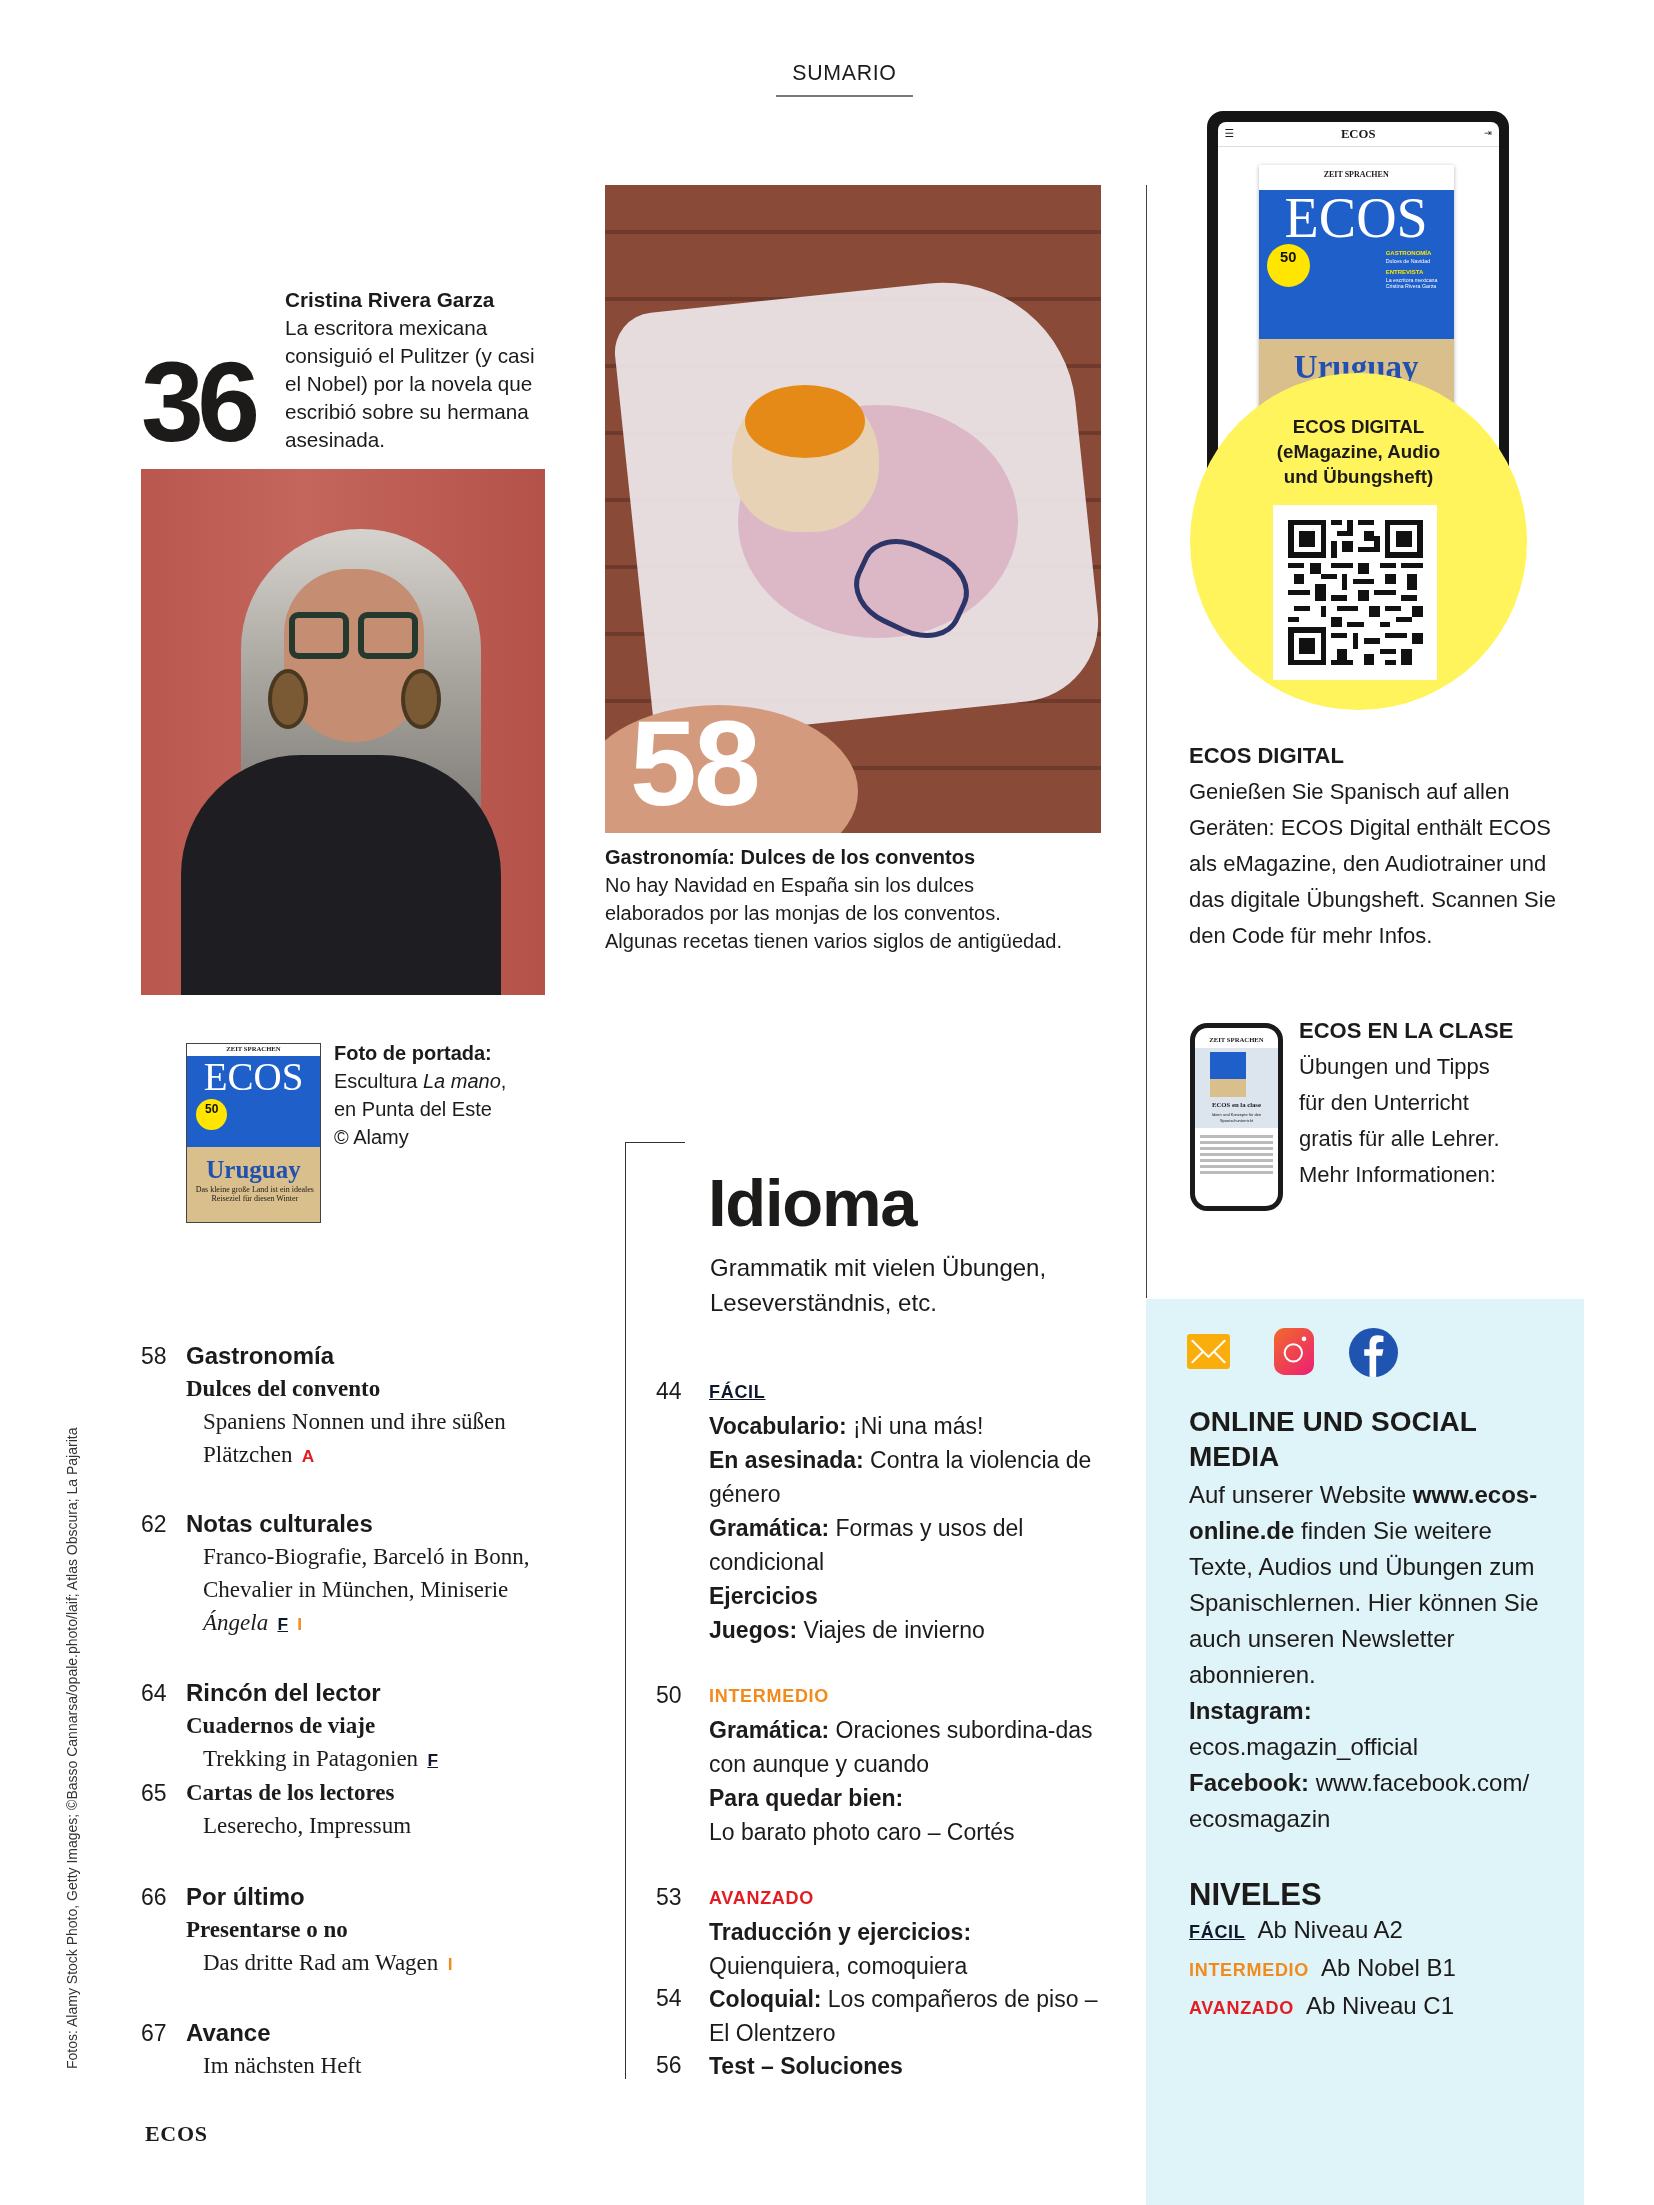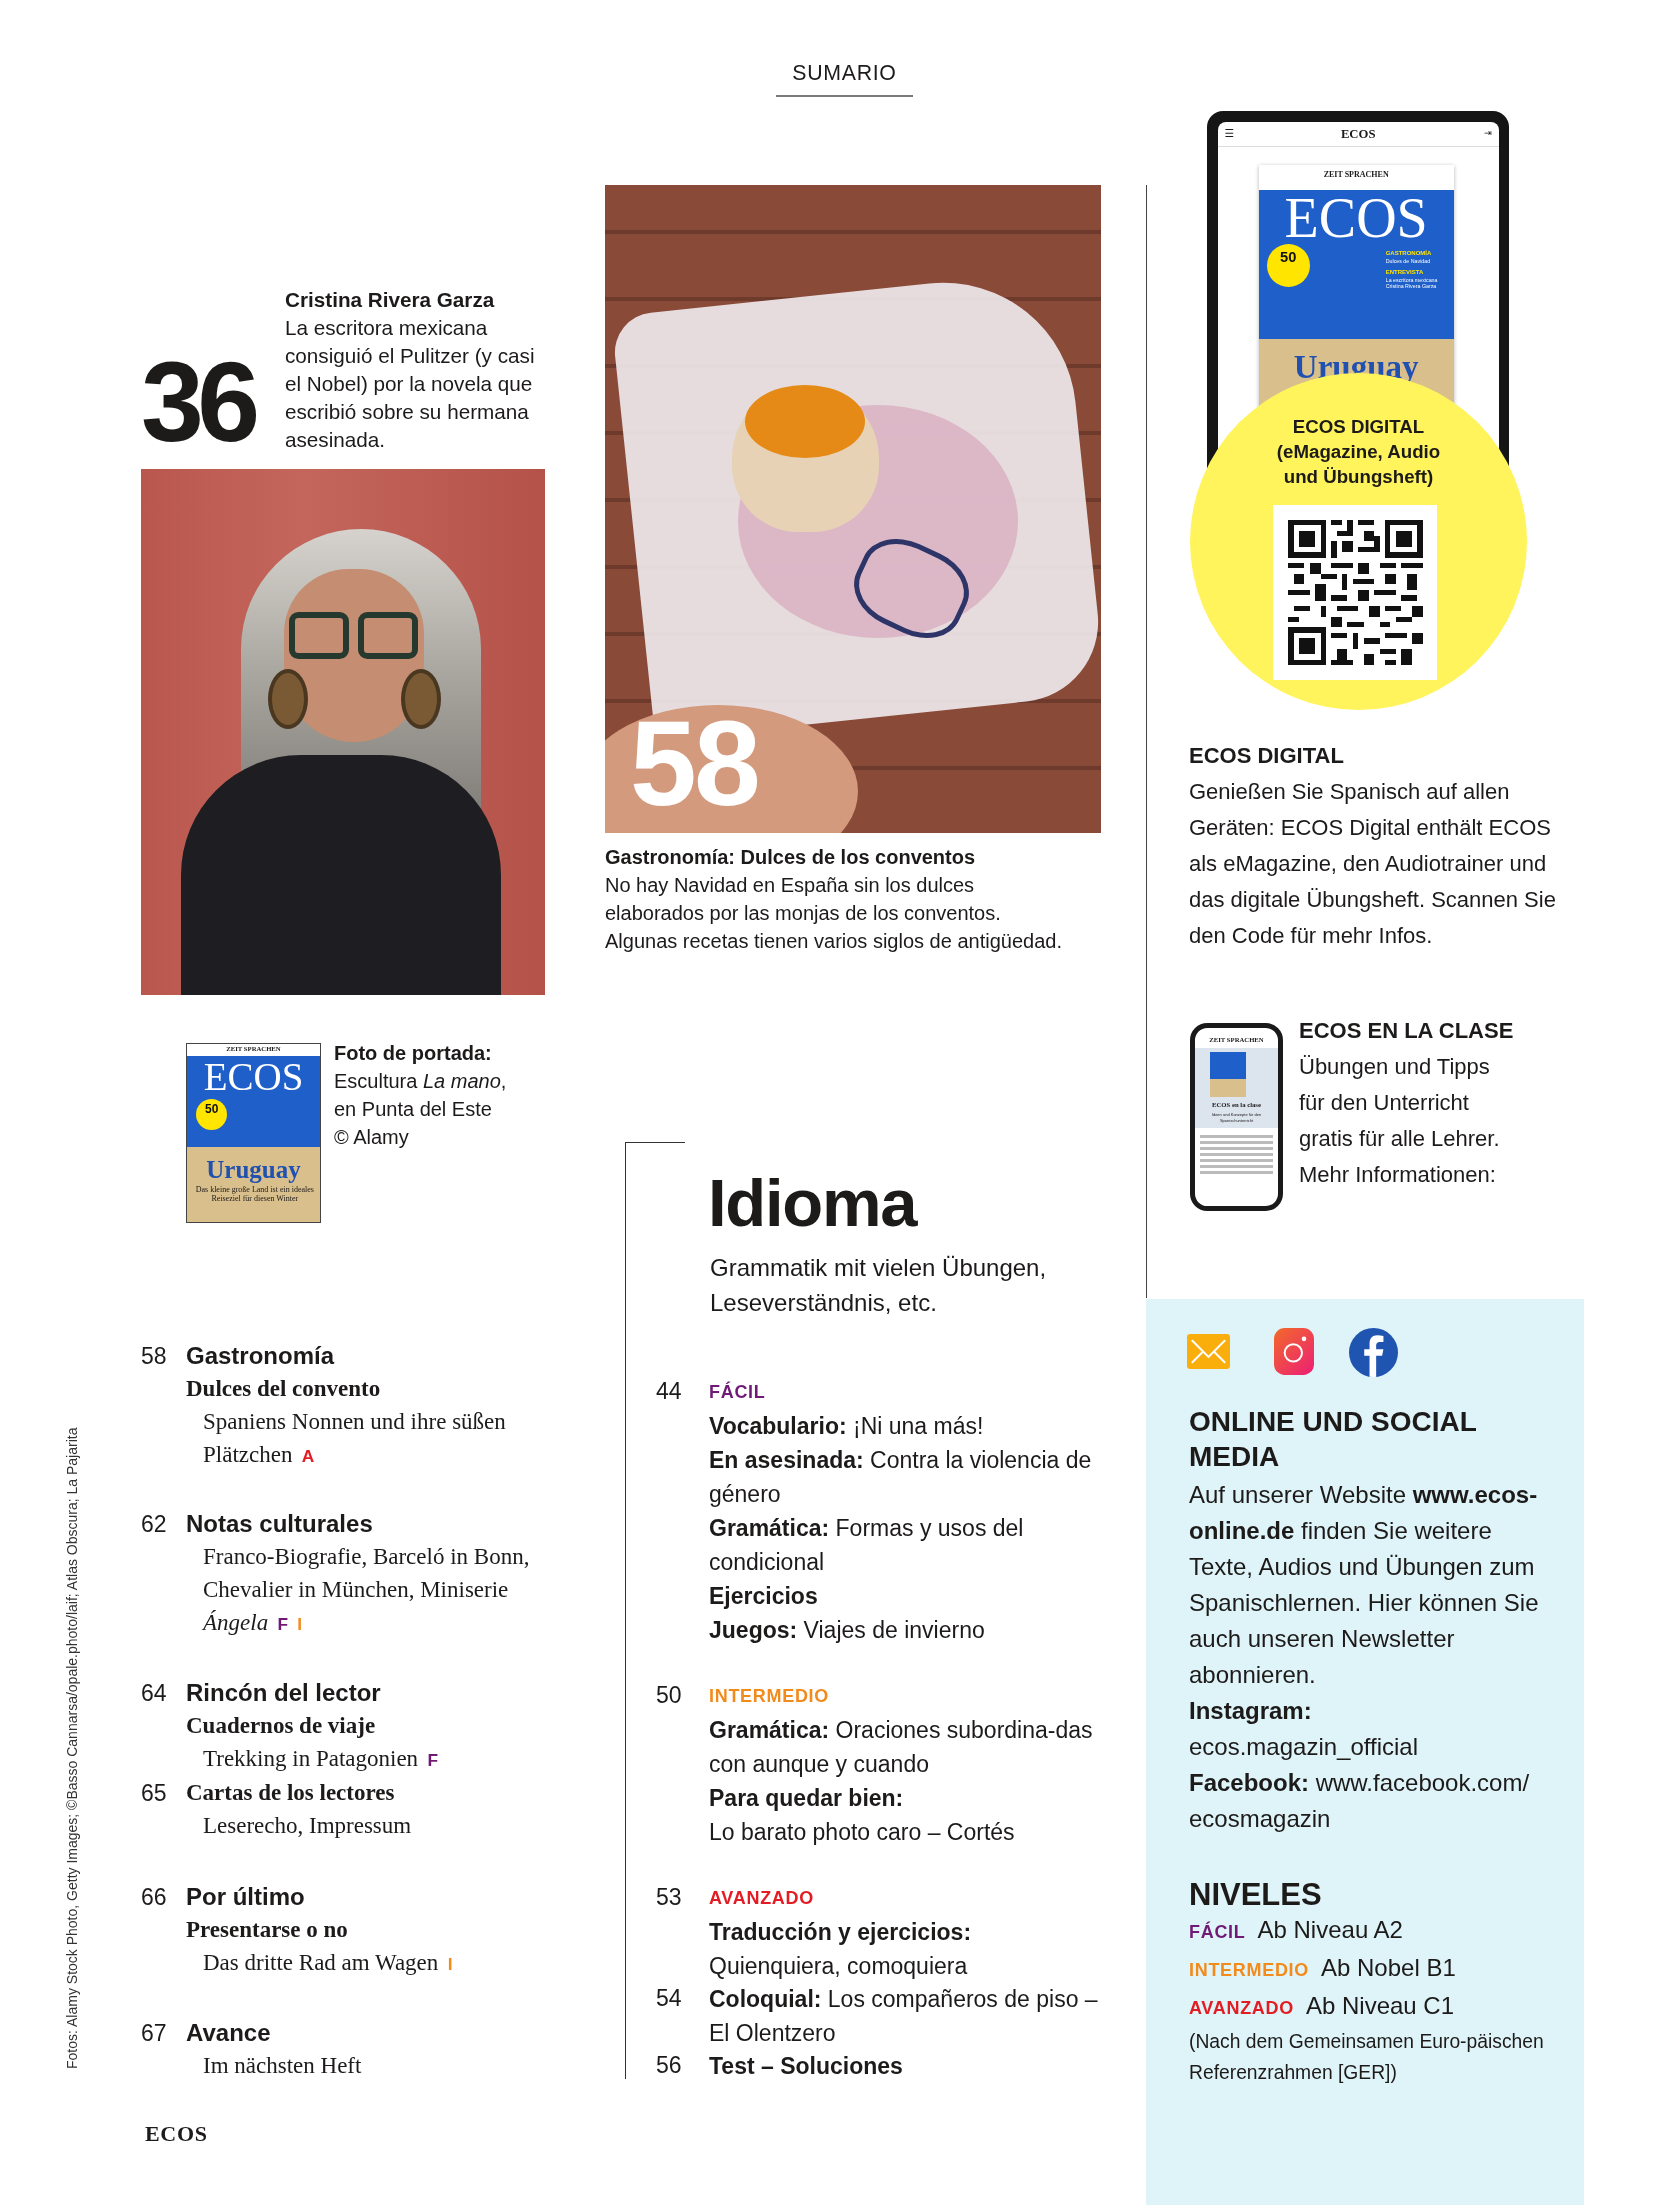--- a/index.html
+++ b/index.html
@@ -48,21 +48,21 @@
   .mock-dot { position: absolute; background: #ffe500; border-radius: 50%; text-align: center; font-weight: 700; color: #111; }
 
   
   .toc-item { position: absolute; left: 141px; width: 440px; }
   .toc-num { position: absolute; left: 0; top: 0; font-size: 23px; }
   .toc-body { position: absolute; left: 45px; top: 0; }
   .toc-head { font-size: 24px; font-weight: 700; line-height: 33px; }
   .toc-sub { font-family: "Liberation Serif", serif; font-size: 23px; font-weight: 700; line-height: 33px; }
   .toc-line { font-family: "Liberation Serif", serif; font-size: 23px; line-height: 33px; margin-left: 17px; }
   .lvl { font-family: "Liberation Sans", sans-serif; font-weight: 700; font-size: 17.3px; margin-left: 9.3px; }
-  .c-f { color: #701a75; } .c-i { color: #f28a1c; } .c-a { color: #e31b23; }
+  .c-f { color: #0f172a; text-decoration: underline; } .c-i { color: #f28a1c; } .c-a { color: #e31b23; }
 
   
   #credit { left: 64px; top: 2069px; transform-origin: left top; transform: rotate(-90deg); font-size: 14px; color: #333; white-space: nowrap; }
   #footer-logo { left: 145px; top: 2121px; font-family: "Liberation Serif", serif; font-weight: 700; font-size: 22px; letter-spacing: 0.7px; }
 
   
   #idioma-bracket-top { left: 625px; top: 1142px; width: 60px; height: 1.3px; background: #333; }
   #idioma-bracket-side { left: 625px; top: 1142px; width: 1.3px; height: 937px; background: #333; }
   #idioma-title { left: 708px; top: 1169px; font-size: 67px; font-weight: 700; letter-spacing: -1.3px; line-height: 1; }
   #idioma-sub { left: 710px; top: 1250px; width: 400px; font-size: 24px; line-height: 35px; }
@@ -420,15 +420,14 @@
   <div><b>Instagram:</b></div>
   <div>ecos.magazin_official</div>
   <div><b>Facebook:</b><span> www.facebook.com/ ecosmagazin</span></div>
 </div>
 
 <div id="niveles" class="abs">
   <div id="niveles-title">NIVELES</div>
   <div class="niv-row"><span class="lvl-h c-f">FÁCIL</span><span>Ab Niveau A2</span></div>
   <div class="niv-row"><span class="lvl-h c-i">INTERMEDIO</span><span>Ab Nobel B1</span></div>
   <div class="niv-row"><span class="lvl-h c-a">AVANZADO</span><span>Ab Niveau C1</span></div>
-  <div id="niveles-note">(Nach dem Gemeinsamen Euro-päischen Referenzrahmen [GER])</div>
 </div>
 
 
 </body></html>

